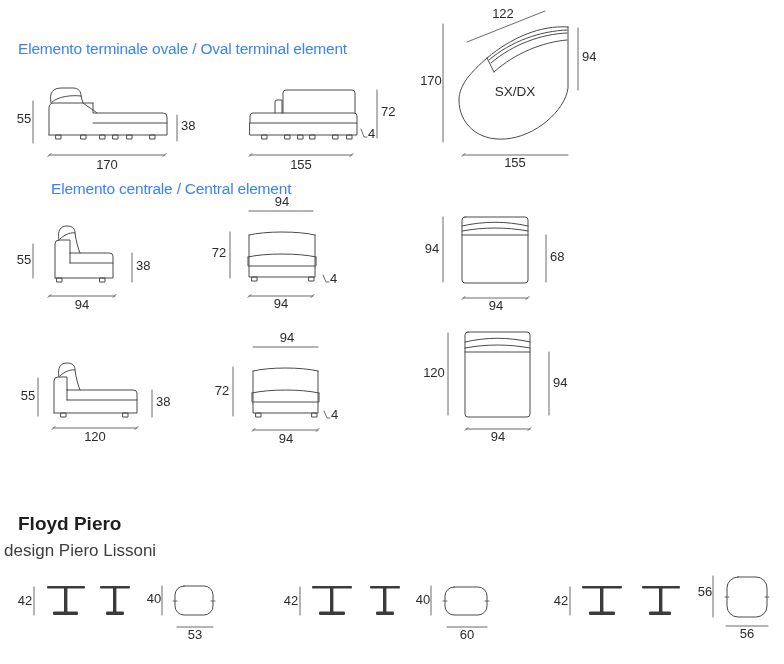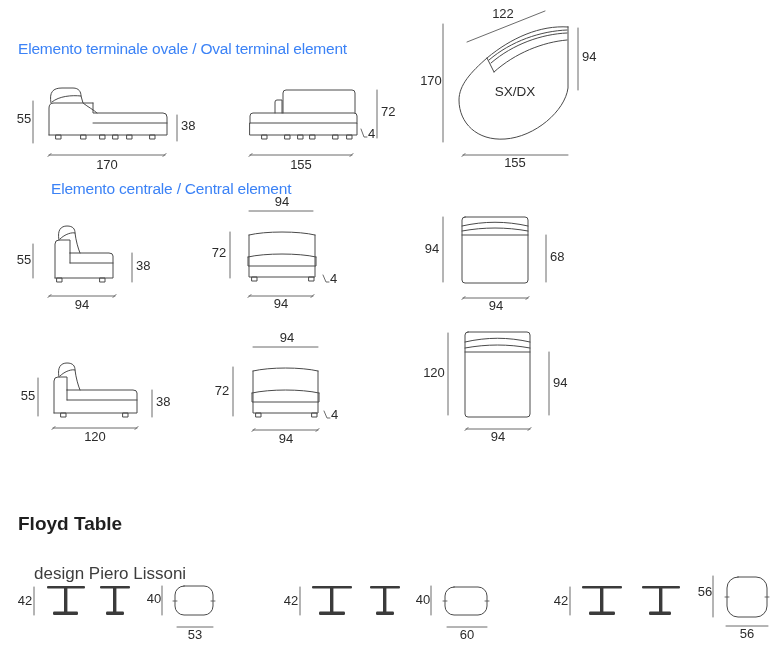--- a/index.html
+++ b/index.html
@@ -22,23 +22,23 @@
 </style>
 </head>
 <body>
 
 <div class="sheet">
 
   <div class="heading" style="left:18px; top:40px;">Elemento terminale ovale / Oval terminal element</div>
 
   <div class="heading" style="left:28px; top:180px;margin-left:23px;">Elemento centrale / Central element</div>
 
-  <div class="title" style="left:18px; top:513px;">Floyd Table</div>
-
-  <div class="designer" style="left:34px; top:541px;margin-top:23px;">design Piero Lissoni</div>
+  <div class="title" style="left:18px; top:513px;">Floyd Piero</div>
+
+  <div class="designer" style="left:4px; top:541px;">design Piero Lissoni</div>
 
   <svg style="left:15px; top:85px;" width="195" height="87" viewBox="0 0 195 87">
     <g>
       <path class="ln" d="M36,18 C34,7 38,3 47,3 L58,3 C64,3 66,7 66,11 L68,18 C73,22 79,25 82,28"></path>
       <path class="ln" d="M37,17 C44,11 57,10 66,11"></path>
       <path class="ln" d="M34,50 V23 Q34,18 39,18 H78"></path>
       <path class="ln" d="M78,18 V28 H148 Q152,28 152,32 V50 H34"></path>
       <path class="ln" d="M78,38 H152"></path>
       <rect class="ln" x="41" y="50" width="5" height="4"></rect>
       <rect class="ln" x="66" y="50" width="5" height="4"></rect>

